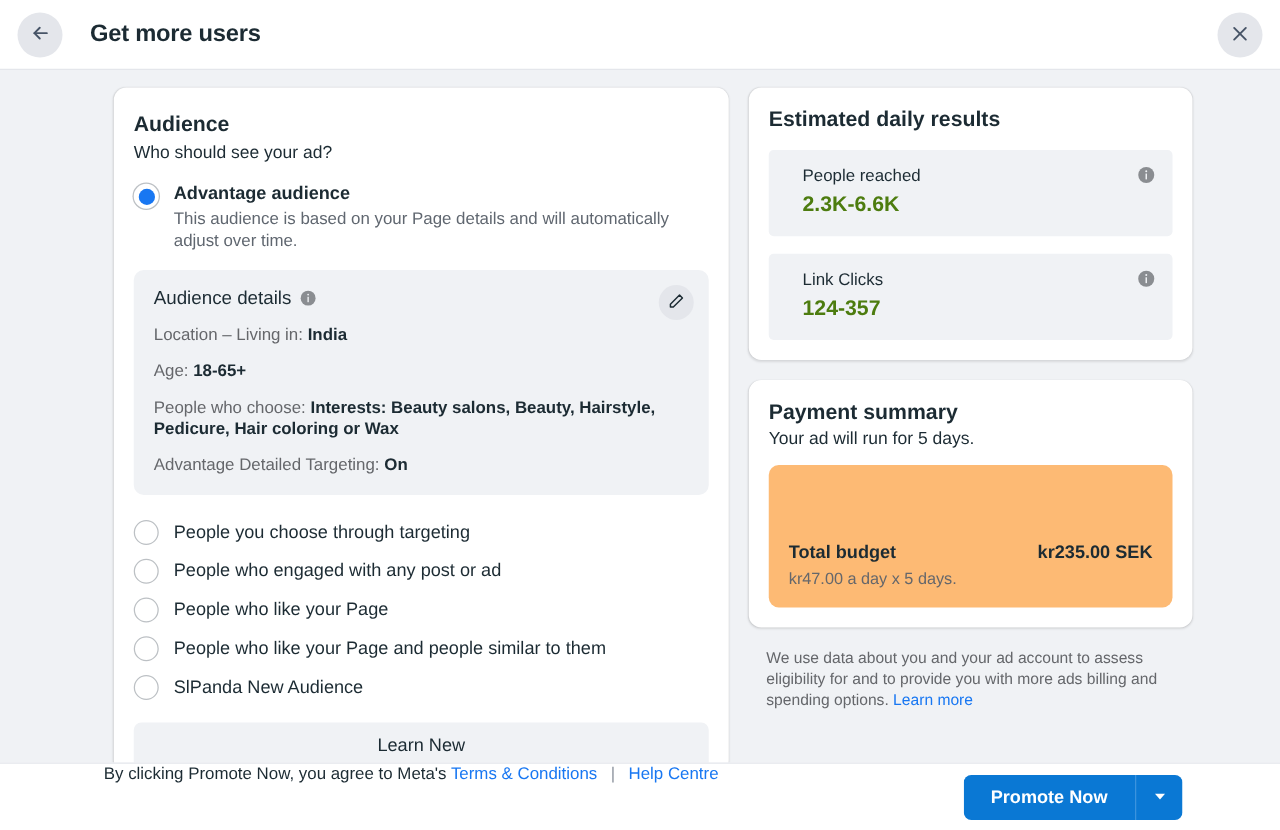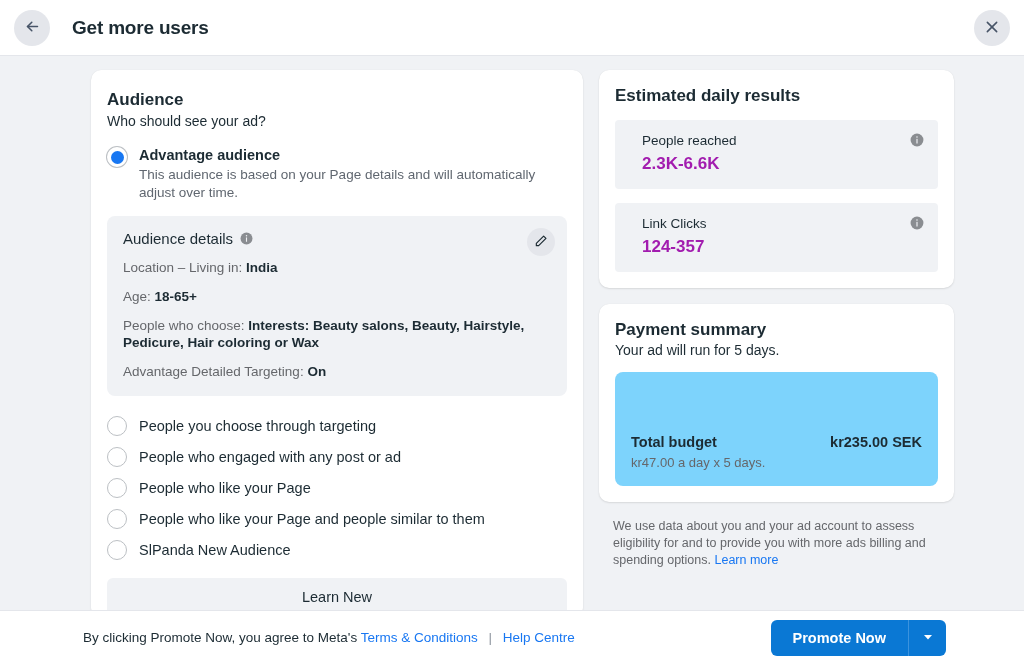--- a/index.html
+++ b/index.html
@@ -96,43 +96,43 @@
   .right-col { position: absolute; left: 591px; top: 14px; width: 355px; }
   .right-card { padding: 16px; }
   .right-title { font-size: 17px; font-weight: bold; color: #1c2b33; }
   .right-sub { font-size: 14px; color: #1c2b33; margin-top: 2px; }
 
   .stat-box {
     background: #f0f2f5; border-radius: 4px; padding: 13px 16px 15px 27px;
     margin-top: 14px; position: relative;
   }
   .stat-label { font-size: 13.5px; color: #1c2b33; }
-  .stat-value { font-size: 17px; font-weight: bold; color: #a21caf; margin-top: 6px; }
+  .stat-value { font-size: 17px; font-weight: bold; color: #4d7c0f; margin-top: 6px; }
   .info-icon { position: absolute; right: 14px; top: 13px; }
 
   .budget-box {
-    background: #7dd3fc; border-radius: 8px; padding: 14px 16px 16px 16px;
+    background: #fdba74; border-radius: 8px; padding: 14px 16px 16px 16px;
     margin-top: 14px;
   }
   .budget-row { display: flex; justify-content: space-between; align-items: baseline; }
   .budget-label { font-size: 14.5px; font-weight: bold; color: #1c2b33; }
   .budget-amount { font-size: 14.5px; font-weight: bold; color: #1c2b33; margin-top: 48px; }
   .budget-note { font-size: 13px; color: #65676b; margin-top: 5px; }
 
   .disclaimer {
     margin-top: 16px; padding: 0 14px;
     font-size: 12.5px; color: #65676b; line-height: 17px;
   }
   a.link { color: #1877f2; text-decoration: none; }
 
   
   .footer {
     position: absolute; left: 0; bottom: 0; width: 1024px; height: 54px;
     background: #ffffff; border-top: 1px solid #e4e6eb;
-    display: flex; align-items: center;
+    display: flex; align-items: flex-start;
   }
   .footer-text { margin-left: 83px; font-size: 13.5px; color: #1c2b33; }
   .footer-sep { color: #8d949e; margin: 0 7px; }
   .promote-group {
     position: absolute; right: 78px; top: 9px; display: flex;
     border-radius: 6px; overflow: hidden;
   }
   .promote-btn {
     background: #0a78d4; color: #ffffff; border: none;
     height: 36px; padding: 0 22px; font-size: 14.5px; font-weight: bold;

